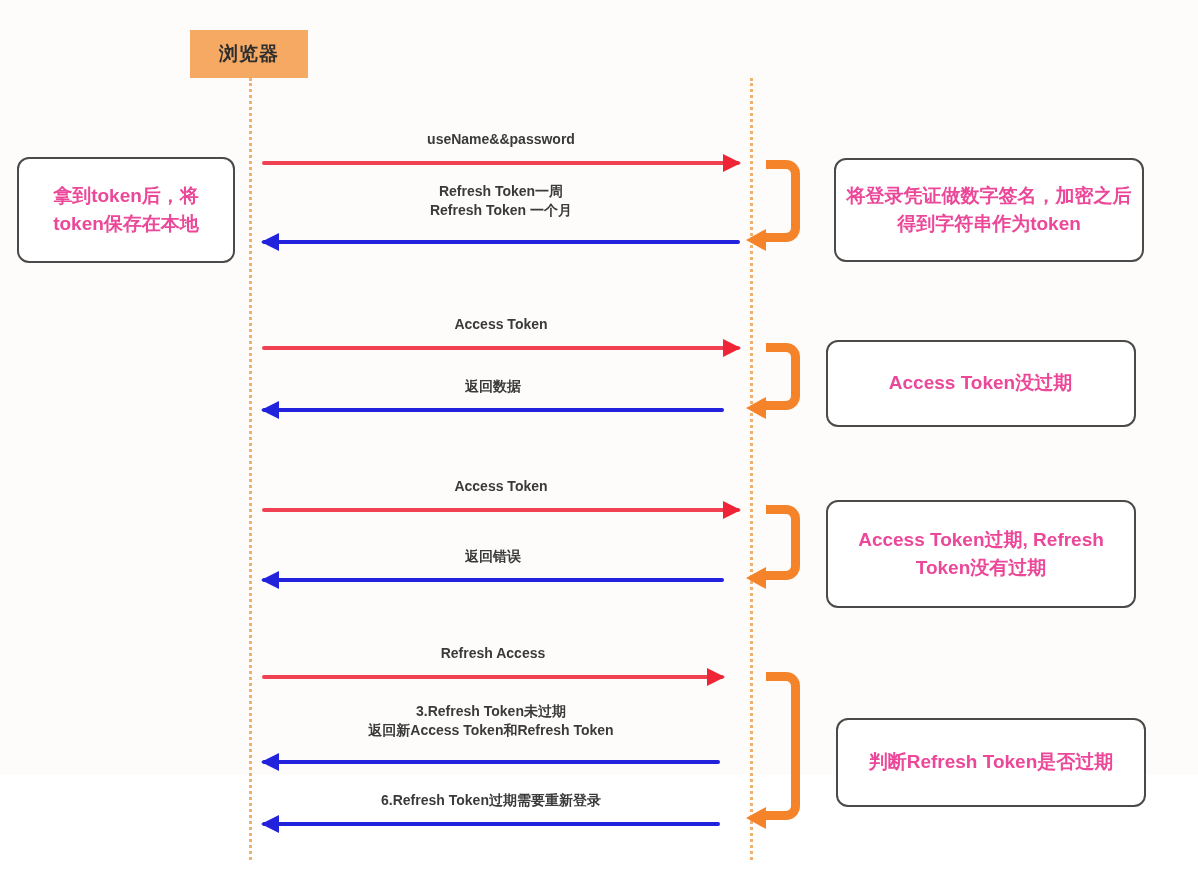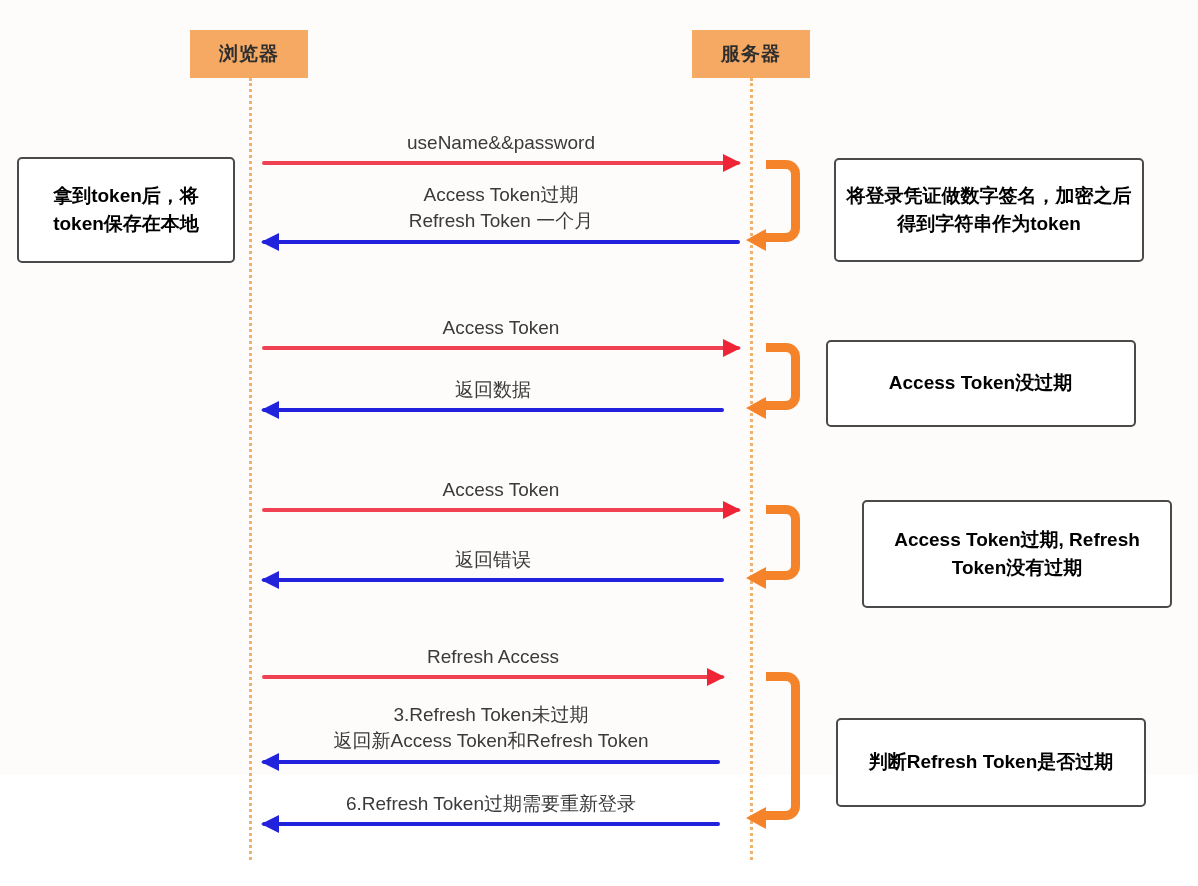--- a/index.html
+++ b/index.html
@@ -37,33 +37,33 @@
   }
   #lifeline-browser{ left:249px; }
   #lifeline-server { left:750px; }
 
   
   .note{
     position:absolute;
     box-sizing:border-box;
     background:#ffffff;
     border:2.5px solid #4a4a4a;
-    border-radius:5px;
+    border-radius:12px;
     display:flex;align-items:center;justify-content:center;
     text-align:center;
-    color:#000000;
+    color:#ec4899;
     font-weight:700;
     font-size:19px;
     line-height:1.5;
     padding:6px 10px;
   }
   #note-client-store { left:17px;  top:157px; width:218px; height:106px; }
   #note-sign-token   { left:826px; top:158px; width:310px; height:104px;margin-left:8px; }
   #note-access-valid { left:826px; top:340px; width:310px; height:87px;padding-left:9px;  }
-  #note-access-exp   { left:826px; top:500px; width:310px; height:108px;margin-left:36px; }
+  #note-access-exp   { left:826px; top:500px; width:310px; height:108px; }
   #note-check-refresh{ left:836px; top:718px; width:310px; height:89px;text-align:right;  }
 
   
   .msg{ position:absolute; }
   .msg .line{
     position:absolute;
     left:0; top:0;
     height:4px;
     border-radius:2px;
   }
@@ -78,23 +78,23 @@
   }
   .msg.req .head{ right:-1px; border-left:18px solid #ef2436; }
   .msg.res .head{ left:-1px;  border-right:18px solid #2222dd; }
 
   .msg .label{
     position:absolute;
     left:0;
     width:100%;
     text-align:center;
     color:#3a3a3a;
-    font-size:19px;
+    font-size:14px;
     line-height:1.35;
-    font-weight:400;
+    font-weight:700;
     white-space:pre-line;
   }
   .msg .label.one{ top:-31px; }
   .msg .label.two{ top:-58px; }
 
   
   .selfloop{
     position:absolute;
     box-sizing:border-box;
     border:9px solid #f5832a;
@@ -115,23 +115,20 @@
   #loop-4{ left:766px; top:672px; width:34px; height:148px; }
 </style>
 </head>
 <body>
 
 <div id="diagram">
 
   <div class="actor-box" id="actor-browser">
     <span>浏览器</span>
   </div>
-  <div class="actor-box" id="actor-server">
-    <span>服务器</span>
-  </div>
 
   <div class="lifeline" id="lifeline-browser"></div>
   <div class="lifeline" id="lifeline-server"></div>
 
   <div class="note" id="note-client-store">拿到token后，将token保存在本地</div>
 
   <div class="note" id="note-sign-token">将登录凭证做数字签名，加密之后得到字符串作为token</div>
 
   <div class="note" id="note-access-valid">Access Token没过期</div>
 
@@ -142,21 +139,21 @@
 
   <div class="msg req" style="left:262px; top:161px; width:478px;">
     <div class="line" style="width:478px;"></div>
     <div class="head"></div>
     <div class="label one">useName&amp;&amp;password</div>
   </div>
 
   <div class="msg res" style="left:262px; top:240px; width:478px;">
     <div class="line" style="width:478px;"></div>
     <div class="head"></div>
-    <div class="label two">Access Token过期
+    <div class="label two">Refresh Token一周
 Refresh Token 一个月</div>
   </div>
 
   <div class="msg req" style="left:262px; top:346px; width:478px;">
     <div class="line" style="width:478px;"></div>
     <div class="head"></div>
     <div class="label one">Access Token</div>
   </div>
 
   <div class="msg res" style="left:262px; top:408px; width:462px;">

